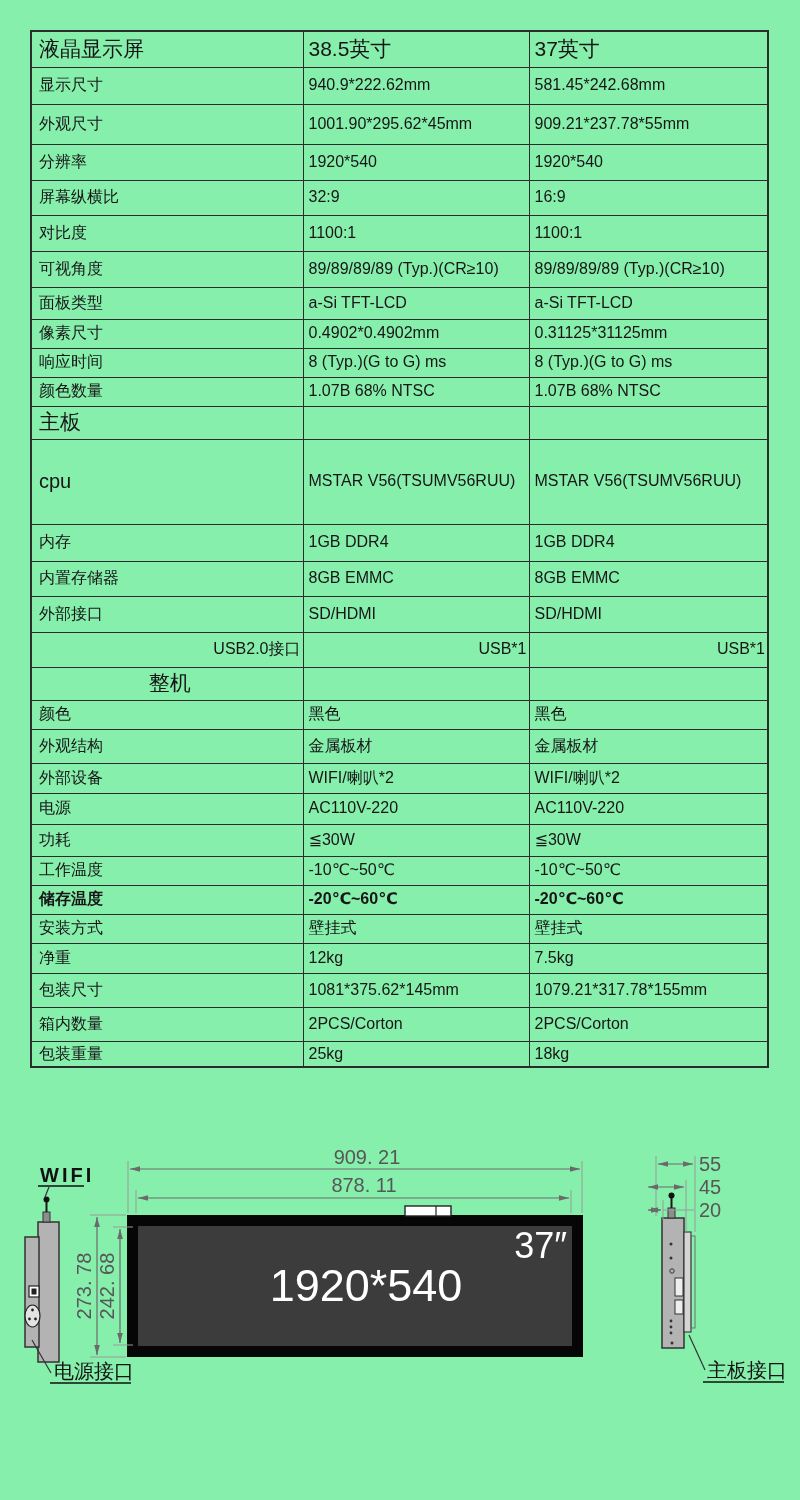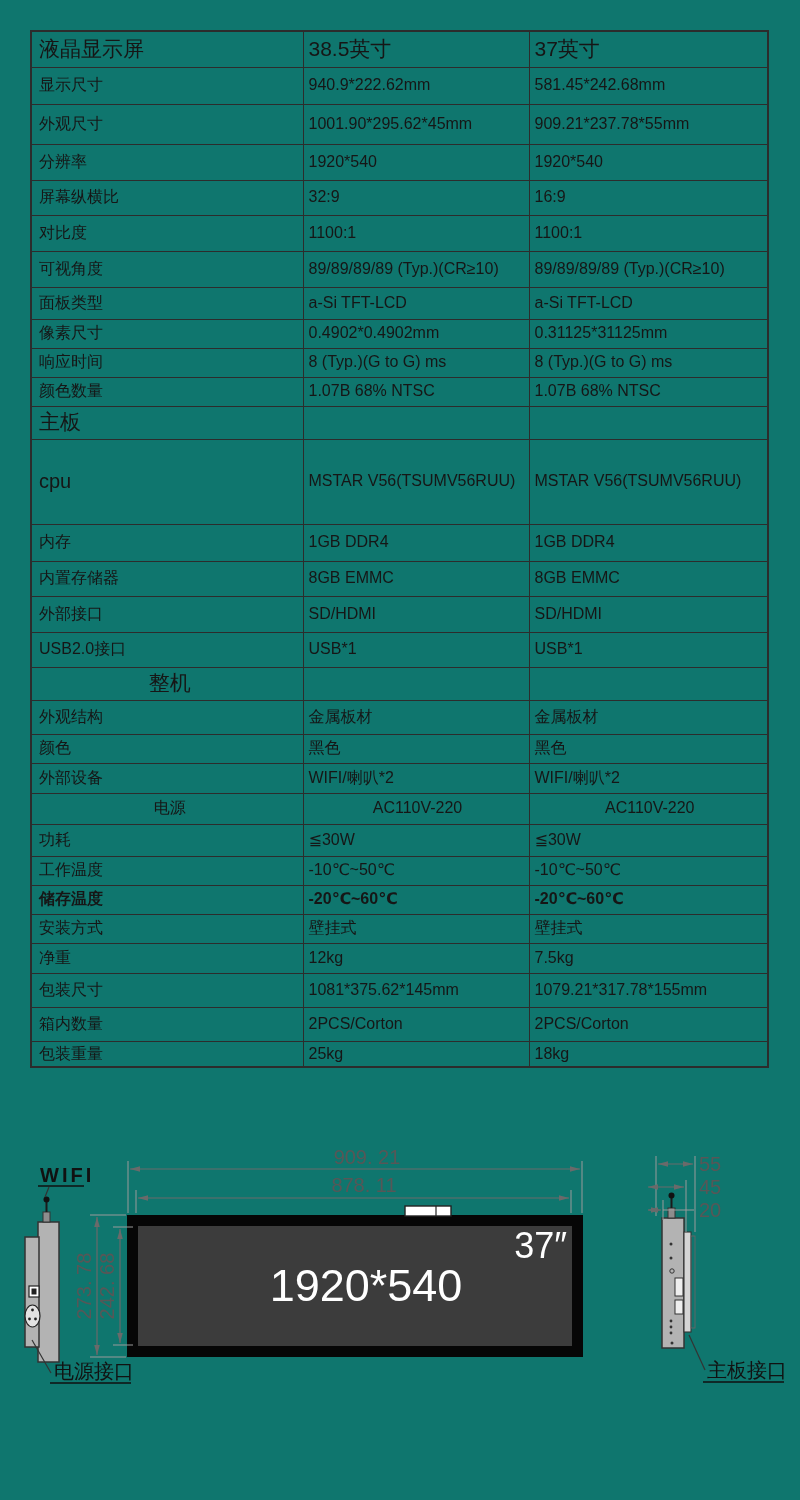--- a/index.html
+++ b/index.html
@@ -1,21 +1,21 @@
 <!DOCTYPE html>
 <html><head>
 <meta charset="utf-8">
 <style>
   html,body{margin:0;padding:0;}
   body{
     width:800px;height:1500px;background:#ffffff;position:relative;
     font-family:"Liberation Sans","DejaVu Sans",sans-serif;
     -webkit-font-smoothing:antialiased;
   }
-  .page{position:absolute;inset:0;background:#0f766e;overflow:hidden;}
+  .page{position:absolute;inset:0;background:#86efac;overflow:hidden;}
 
   
   table.spec{
     position:absolute;left:30px;top:30px;
     border-collapse:collapse;table-layout:fixed;
     border:2px solid #2c2c2c;
     color:#161616;
   }
   table.spec td{
     border:1px solid #2c2c2c;
@@ -125,46 +125,46 @@
         <tr class="kind-spec" style="height: 35px;">
           <td class="label">内置存储器</td>
           <td class="v">8GB EMMC</td>
           <td class="v">8GB EMMC</td>
         </tr>
         <tr class="kind-spec" style="height: 36px;">
           <td class="label">外部接口</td>
           <td class="v">SD/HDMI</td>
           <td class="v">SD/HDMI</td>
         </tr>
-        <tr class="kind-spec" style="height: 35px;">
+        <tr class="kind-spec" style="height: 35px; text-align: right;">
           <td class="label">USB2.0接口</td>
           <td class="v">USB*1</td>
           <td class="v">USB*1</td>
         </tr>
         <tr class="kind-section" style="height: 33px; text-align: center;">
           <td class="label">整机</td>
           <td class="v"></td>
           <td class="v"></td>
         </tr>
+        <tr class="kind-spec" style="height: 29px;">
+          <td class="label">颜色</td>
+          <td class="v">黑色</td>
+          <td class="v">黑色</td>
+        </tr>
         <tr class="kind-spec" style="height: 34px;">
           <td class="label">外观结构</td>
           <td class="v">金属板材</td>
           <td class="v">金属板材</td>
         </tr>
-        <tr class="kind-spec" style="height: 29px;">
-          <td class="label">颜色</td>
-          <td class="v">黑色</td>
-          <td class="v">黑色</td>
-        </tr>
         <tr class="kind-spec" style="height: 30px;">
           <td class="label">外部设备</td>
           <td class="v">WIFI/喇叭*2</td>
           <td class="v">WIFI/喇叭*2</td>
         </tr>
-        <tr class="kind-spec" style="height: 31px; text-align: center;">
+        <tr class="kind-spec" style="height: 31px;">
           <td class="label">电源</td>
           <td class="v">AC110V-220</td>
           <td class="v">AC110V-220</td>
         </tr>
         <tr class="kind-spec" style="height: 32px;">
           <td class="label">功耗</td>
           <td class="v">≦30W</td>
           <td class="v">≦30W</td>
         </tr>
         <tr class="kind-spec" style="height: 29px;">

